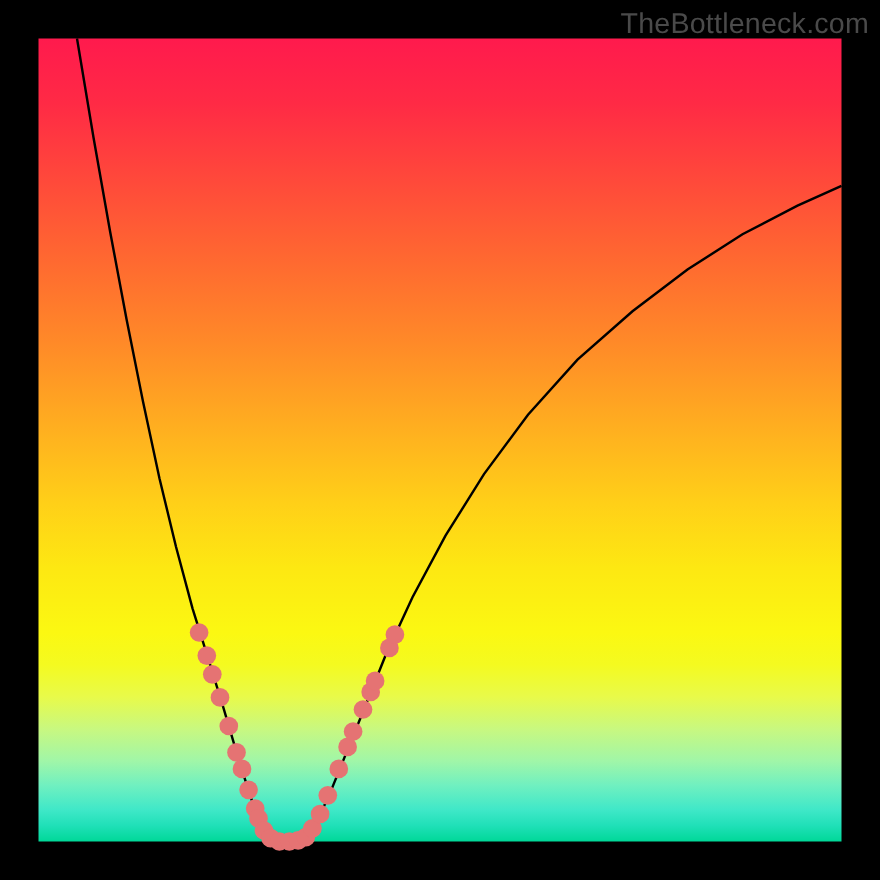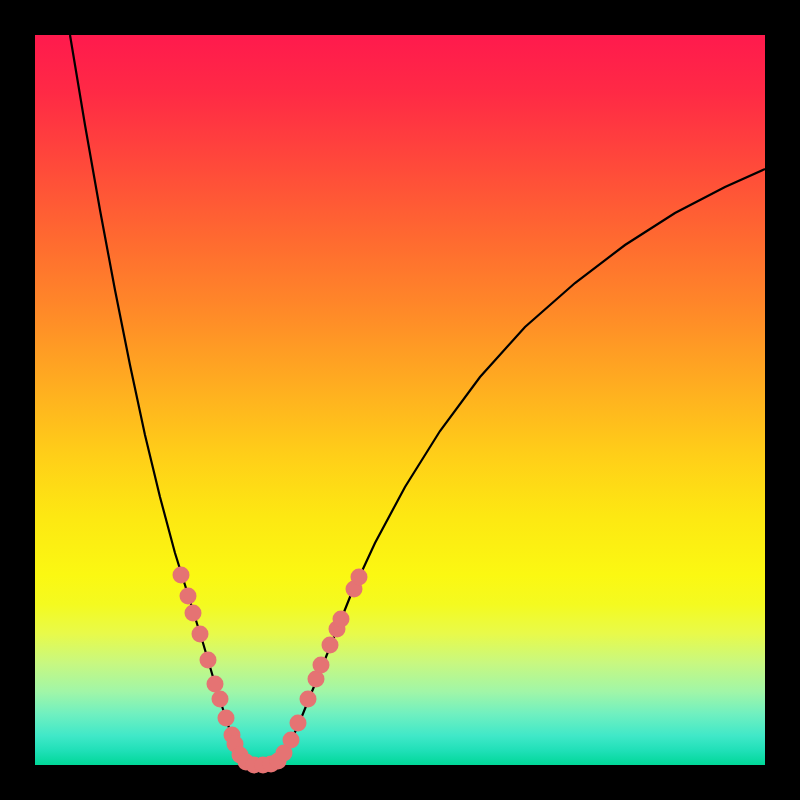--- a/index.html
+++ b/index.html
@@ -92,13 +92,14 @@
           <circle cx="281" cy="644" r="8.5" fill="#e57373" stroke="#d56262" stroke-width="0"></circle>
           <circle cx="286" cy="630" r="8.5" fill="#e57373" stroke="#d56262" stroke-width="0"></circle>
           <circle cx="295" cy="610" r="8.5" fill="#e57373" stroke="#d56262" stroke-width="0"></circle>
           <circle cx="302" cy="594" r="8.5" fill="#e57373" stroke="#d56262" stroke-width="0"></circle>
           <circle cx="306" cy="584" r="8.5" fill="#e57373" stroke="#d56262" stroke-width="0"></circle>
           <circle cx="319" cy="554" r="8.5" fill="#e57373" stroke="#d56262" stroke-width="0"></circle>
           <circle cx="324" cy="542" r="8.5" fill="#e57373" stroke="#d56262" stroke-width="0"></circle>
         </g>
     </svg>
   </div>
+  <div class="watermark">TheBottleneck.com</div>
 </div>
 
 </body></html>

